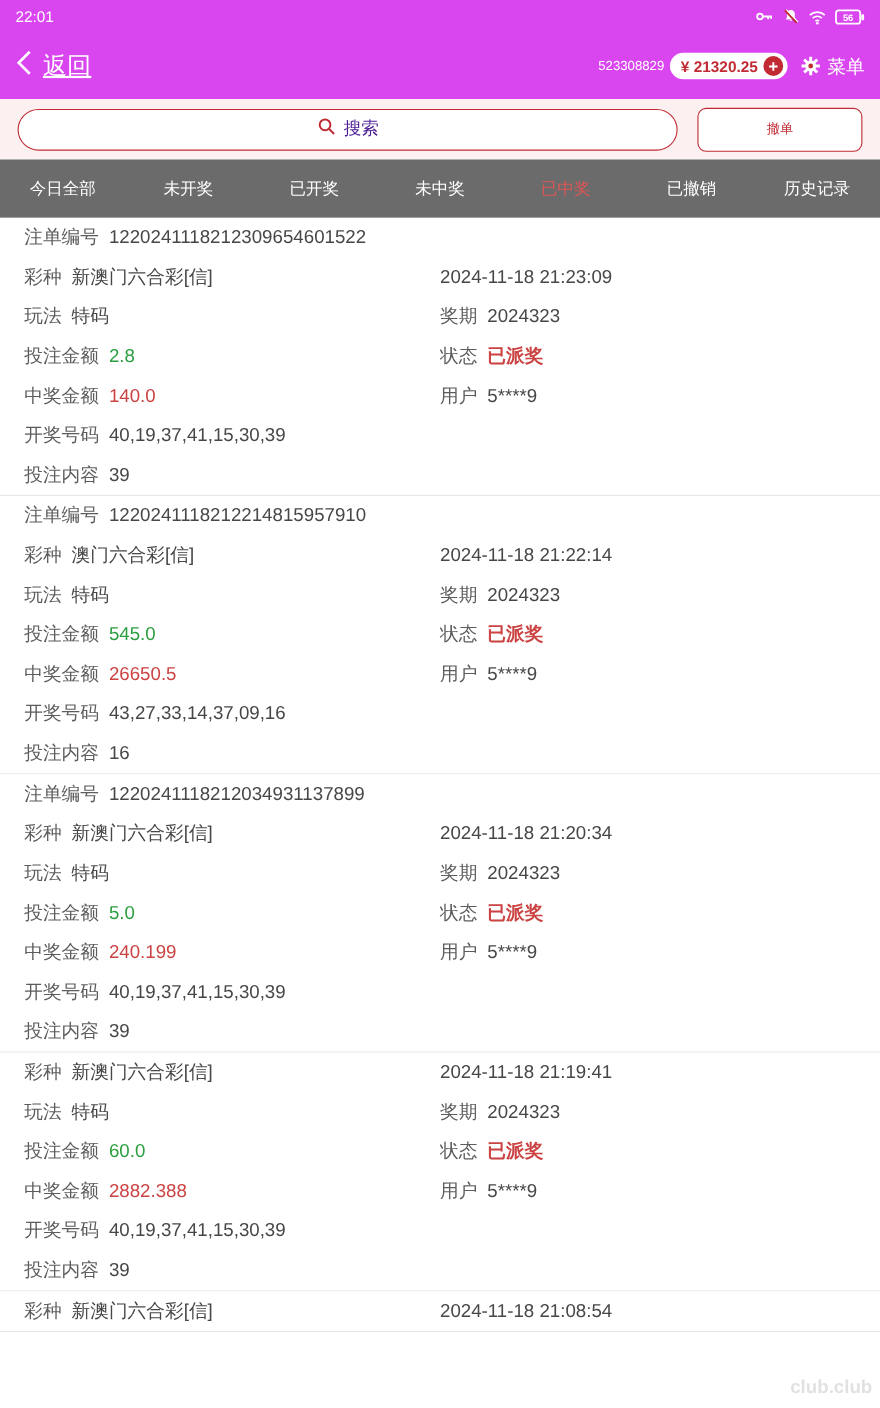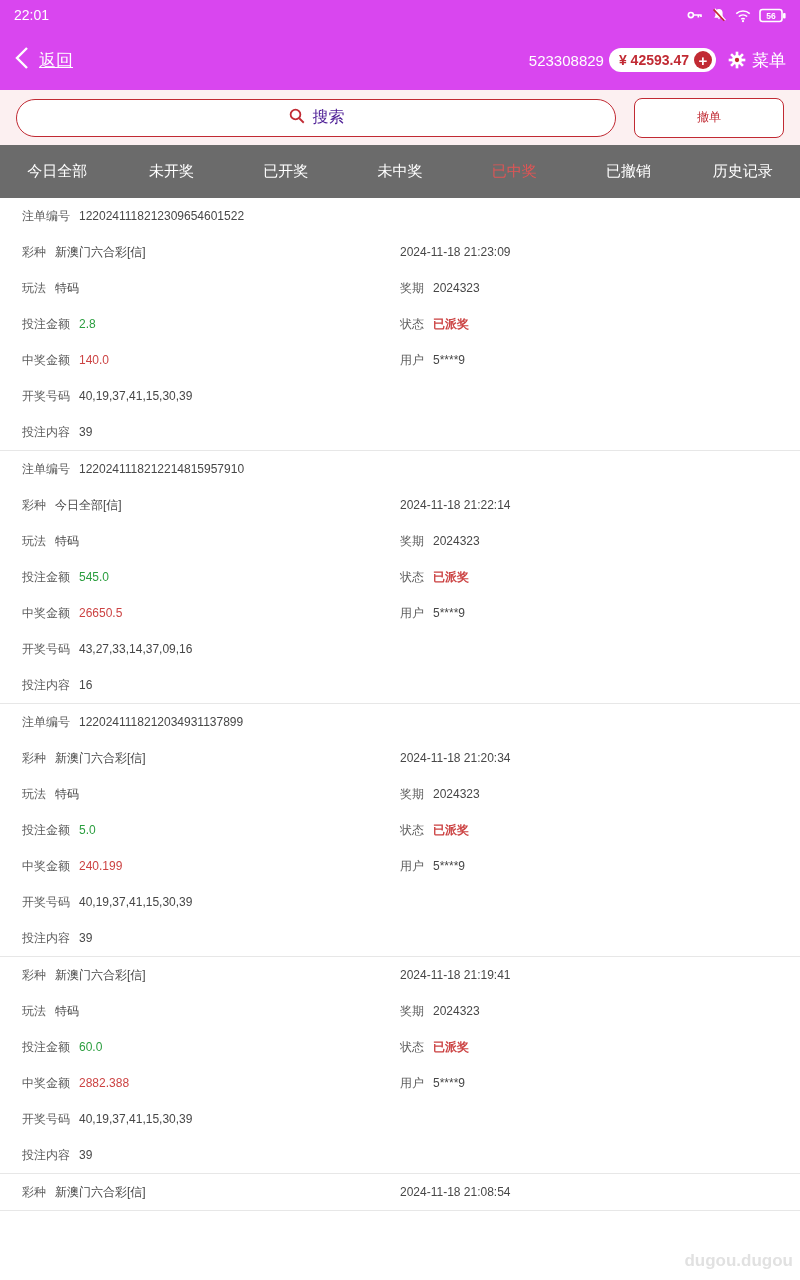--- a/index.html
+++ b/index.html
@@ -12,23 +12,23 @@
   }
   
   .app-header { background:#d946ef; color:#fff; }
   .status-bar {
     height:30px; display:flex; justify-content:space-between;
     align-items:center; padding:0 14px; font-size:14px;
   }
   .status-icons { display:flex; gap:7px; align-items:center; }
   .status-icons svg { display:block; }
   .nav-bar { height:60px; display:flex; align-items:center; padding:0 14px; }
-  .back-btn { display:flex; align-items:center; gap:9px; font-size:17px; cursor:pointer;text-decoration:underline; }
+  .back-btn { display:flex; align-items:center; gap:9px; font-size:22px; cursor:pointer;text-decoration:underline; }
   .nav-right { margin-left:auto; display:flex; align-items:center; gap:5px; }
-  .user-id { font-size:15px; }
+  .user-id { font-size:12px; }
   .balance-pill {
     background:#fff; color:#c12a33; border-radius:15px;
     padding:3px 4px 3px 10px; display:flex; align-items:center; gap:5px;
     font-weight:700; font-size:14px; cursor:pointer;
   }
   .plus-circle {
     width:18px; height:18px; border-radius:50%; background:#c12a33; color:#fff;
     display:flex; align-items:center; justify-content:center;
     font-size:15px; font-weight:700; line-height:1;
   }
@@ -51,21 +51,21 @@
     font-family:"Liberation Sans", sans-serif;
   }
 
   
   .tabs { background:#6b6b6b; height:53px; display:flex; align-items:center; }
   .tab { flex:1; text-align:center; color:#ffffff; font-size:15px; cursor:pointer; }
   .tab.active { color:#e05555; }
 
   
   .record { border-bottom:1px solid #e7e7e7; padding-left:22px; background:#fff; }
-  .row { height:36px; line-height:36px; position:relative; font-size:12px; white-space:nowrap; }
+  .row { height:36px; line-height:36px; position:relative; font-size:17px; white-space:nowrap; }
   .lbl { color:#5c5c5c; margin-right:9px; }
   .val { color:#474747; }
   .right { position:absolute; left:378px; top:0; }
   .green { color:#2b9e3f; }
   .red { color:#cc4343; }
   .bold { font-weight:700; }
 
   .watermark {
     position:absolute; right:7px; bottom:9px;
     color:#c9c9c9; opacity:.55; font-size:17px; font-weight:700;
@@ -114,21 +114,21 @@
       <span>
         <svg width="16" height="26" viewBox="0 0 16 26">
             <polyline points="13,3 3,13 13,23" fill="none" stroke="#fff" stroke-width="2.4"></polyline>
           </svg>
       </span>
       <span>返回</span>
     </span>
     <span class="nav-right">
       <span class="user-id">523308829</span>
       <span class="balance-pill">
-        <span>¥ 42593.47</span>
+        <span>¥ 21320.25</span>
         <span class="plus-circle">+</span>
       </span>
       <span class="gear">
         <svg width="20" height="20" viewBox="0 0 24 24">
             <g stroke="#fff" stroke-width="3.2">
               <line x1="12" y1="2" x2="12" y2="7"></line>
               <line x1="12" y1="17" x2="12" y2="22"></line>
               <line x1="2" y1="12" x2="7" y2="12"></line>
               <line x1="17" y1="12" x2="22" y2="12"></line>
               <line x1="4.9" y1="4.9" x2="8.5" y2="8.5"></line>
@@ -195,21 +195,21 @@
     <div class="row">
       <span class="lbl">投注内容</span><span class="val">39</span>
     </div>
   </article>
 
   <article class="record">
     <div class="row">
       <span class="lbl">注单编号</span><span class="val">1220241118212214815957910</span>
     </div>
     <div class="row">
-      <span class="lbl">彩种</span><span class="val">今日全部[信]</span>
+      <span class="lbl">彩种</span><span class="val">澳门六合彩[信]</span>
       <span class="right val">2024-11-18 21:22:14</span>
     </div>
     <div class="row">
       <span class="lbl">玩法</span><span class="val">特码</span>
       <span class="right"><span class="lbl">奖期</span><span class="val">2024323</span></span>
     </div>
     <div class="row">
       <span class="lbl">投注金额</span><span class="val green">545.0</span>
       <span class="right"><span class="lbl">状态</span><span class="val red bold">已派奖</span></span>
     </div>
@@ -280,13 +280,13 @@
 
   <article class="record">
     <div class="row">
       <span class="lbl">彩种</span><span class="val">新澳门六合彩[信]</span>
       <span class="right val">2024-11-18 21:08:54</span>
     </div>
 
   </article>
 </main>
 
-<div class="watermark">dugou.dugou</div>
+<div class="watermark">club.club</div>
 
 </body></html>

